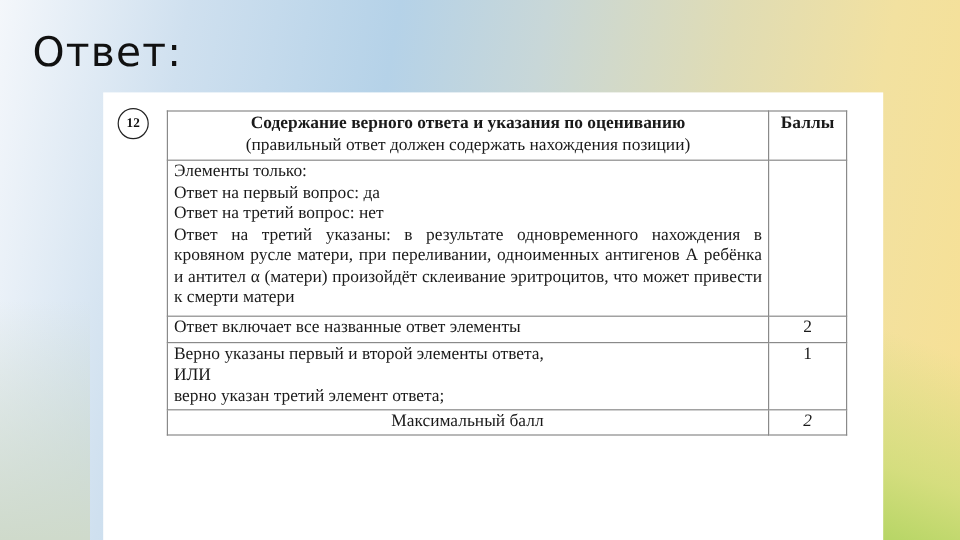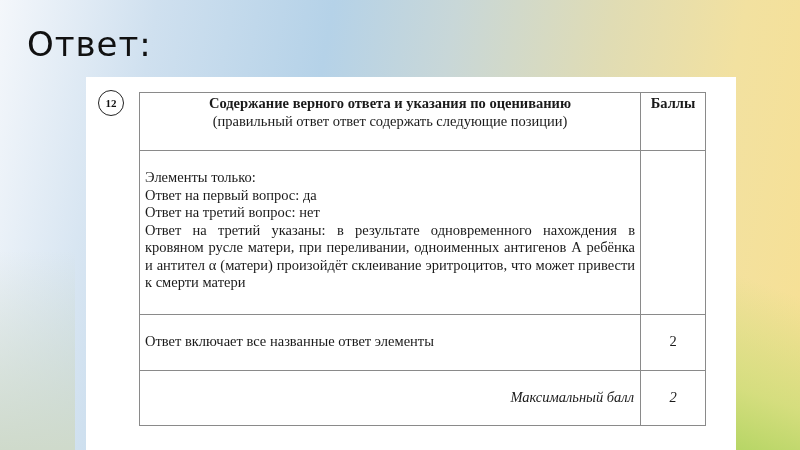--- a/index.html
+++ b/index.html
@@ -73,21 +73,21 @@
       top: 15px;
       width: 567px;
       border-collapse: collapse;
       font-family: "Liberation Serif", serif;
       font-size: 14.5px;
       color: #1a1a1a;
       line-height: 17.5px;
     }
     table.criteria td, table.criteria th {
       border: 1px solid #8a8a8a;
-      padding: 18px 5px;
+      padding: 1px 5px;
       vertical-align: top;
     }
     table.criteria th {
       font-weight: normal;
       text-align: center;
       height: 37px;
       padding-top: 2px;
     }
     .h-bold {
       font-weight: bold;
@@ -106,22 +106,21 @@
     }
     .u {
     }
     .line {
       display: block;
     }
     .score {
       text-align: center;
     }
     .max-label {
-      text-align: right;
-      font-style: italic;
+      text-align: center;
       padding-right: 6px !important;
     }
     .max-val {
       text-align: center;
       font-style: italic;
     }
     tr.row-elements td { height: 127px; }
     tr.row-2 td { height: 19px; }
     tr.row-1 td { height: 53px; }
     tr.row-0 td { height: 53px; }
@@ -136,21 +135,21 @@
 <h1 class="slide-title">Ответ:</h1>
 
 <div class="panel">
   <div class="qnum">12</div>
 
   <table class="criteria">
     <tbody>
         <tr>
       <th>
         <span class="h-bold">Содержание верного ответа и указания по оцениванию</span>
-        <span class="h-sub">(правильный ответ ответ содержать следующие позиции)</span>
+        <span class="h-sub">(правильный ответ должен содержать нахождения позиции)</span>
       </th>
       <th class="col-score">
         <span class="h-bold">Баллы</span>
       </th>
     </tr>
 
     <tr class="row-elements">
       <td class="justify">
         <span class="line">Элементы только:</span>
         <span class="line"><span>Ответ на </span><span class="u">первый вопрос</span><span>: да</span></span>
@@ -160,20 +159,28 @@
       <td class="col-score"></td>
     </tr>
 
     <tr class="row-2">
       <td>
         <span class="line">Ответ включает все названные ответ элементы</span>
       </td>
       <td class="col-score score">2</td>
     </tr>
 
+    <tr class="row-1">
+      <td>
+        <span class="line">Верно указаны первый и второй элементы ответа,</span>
+        <span class="line">ИЛИ</span>
+        <span class="line">верно указан третий элемент ответа;</span>
+      </td>
+      <td class="col-score score">1</td>
+    </tr>
 
 
     <tr class="row-max">
       <td class="max-label">Максимальный балл</td>
       <td class="col-score max-val">2</td>
     </tr>
   </tbody>
     </table>
 </div>
 

